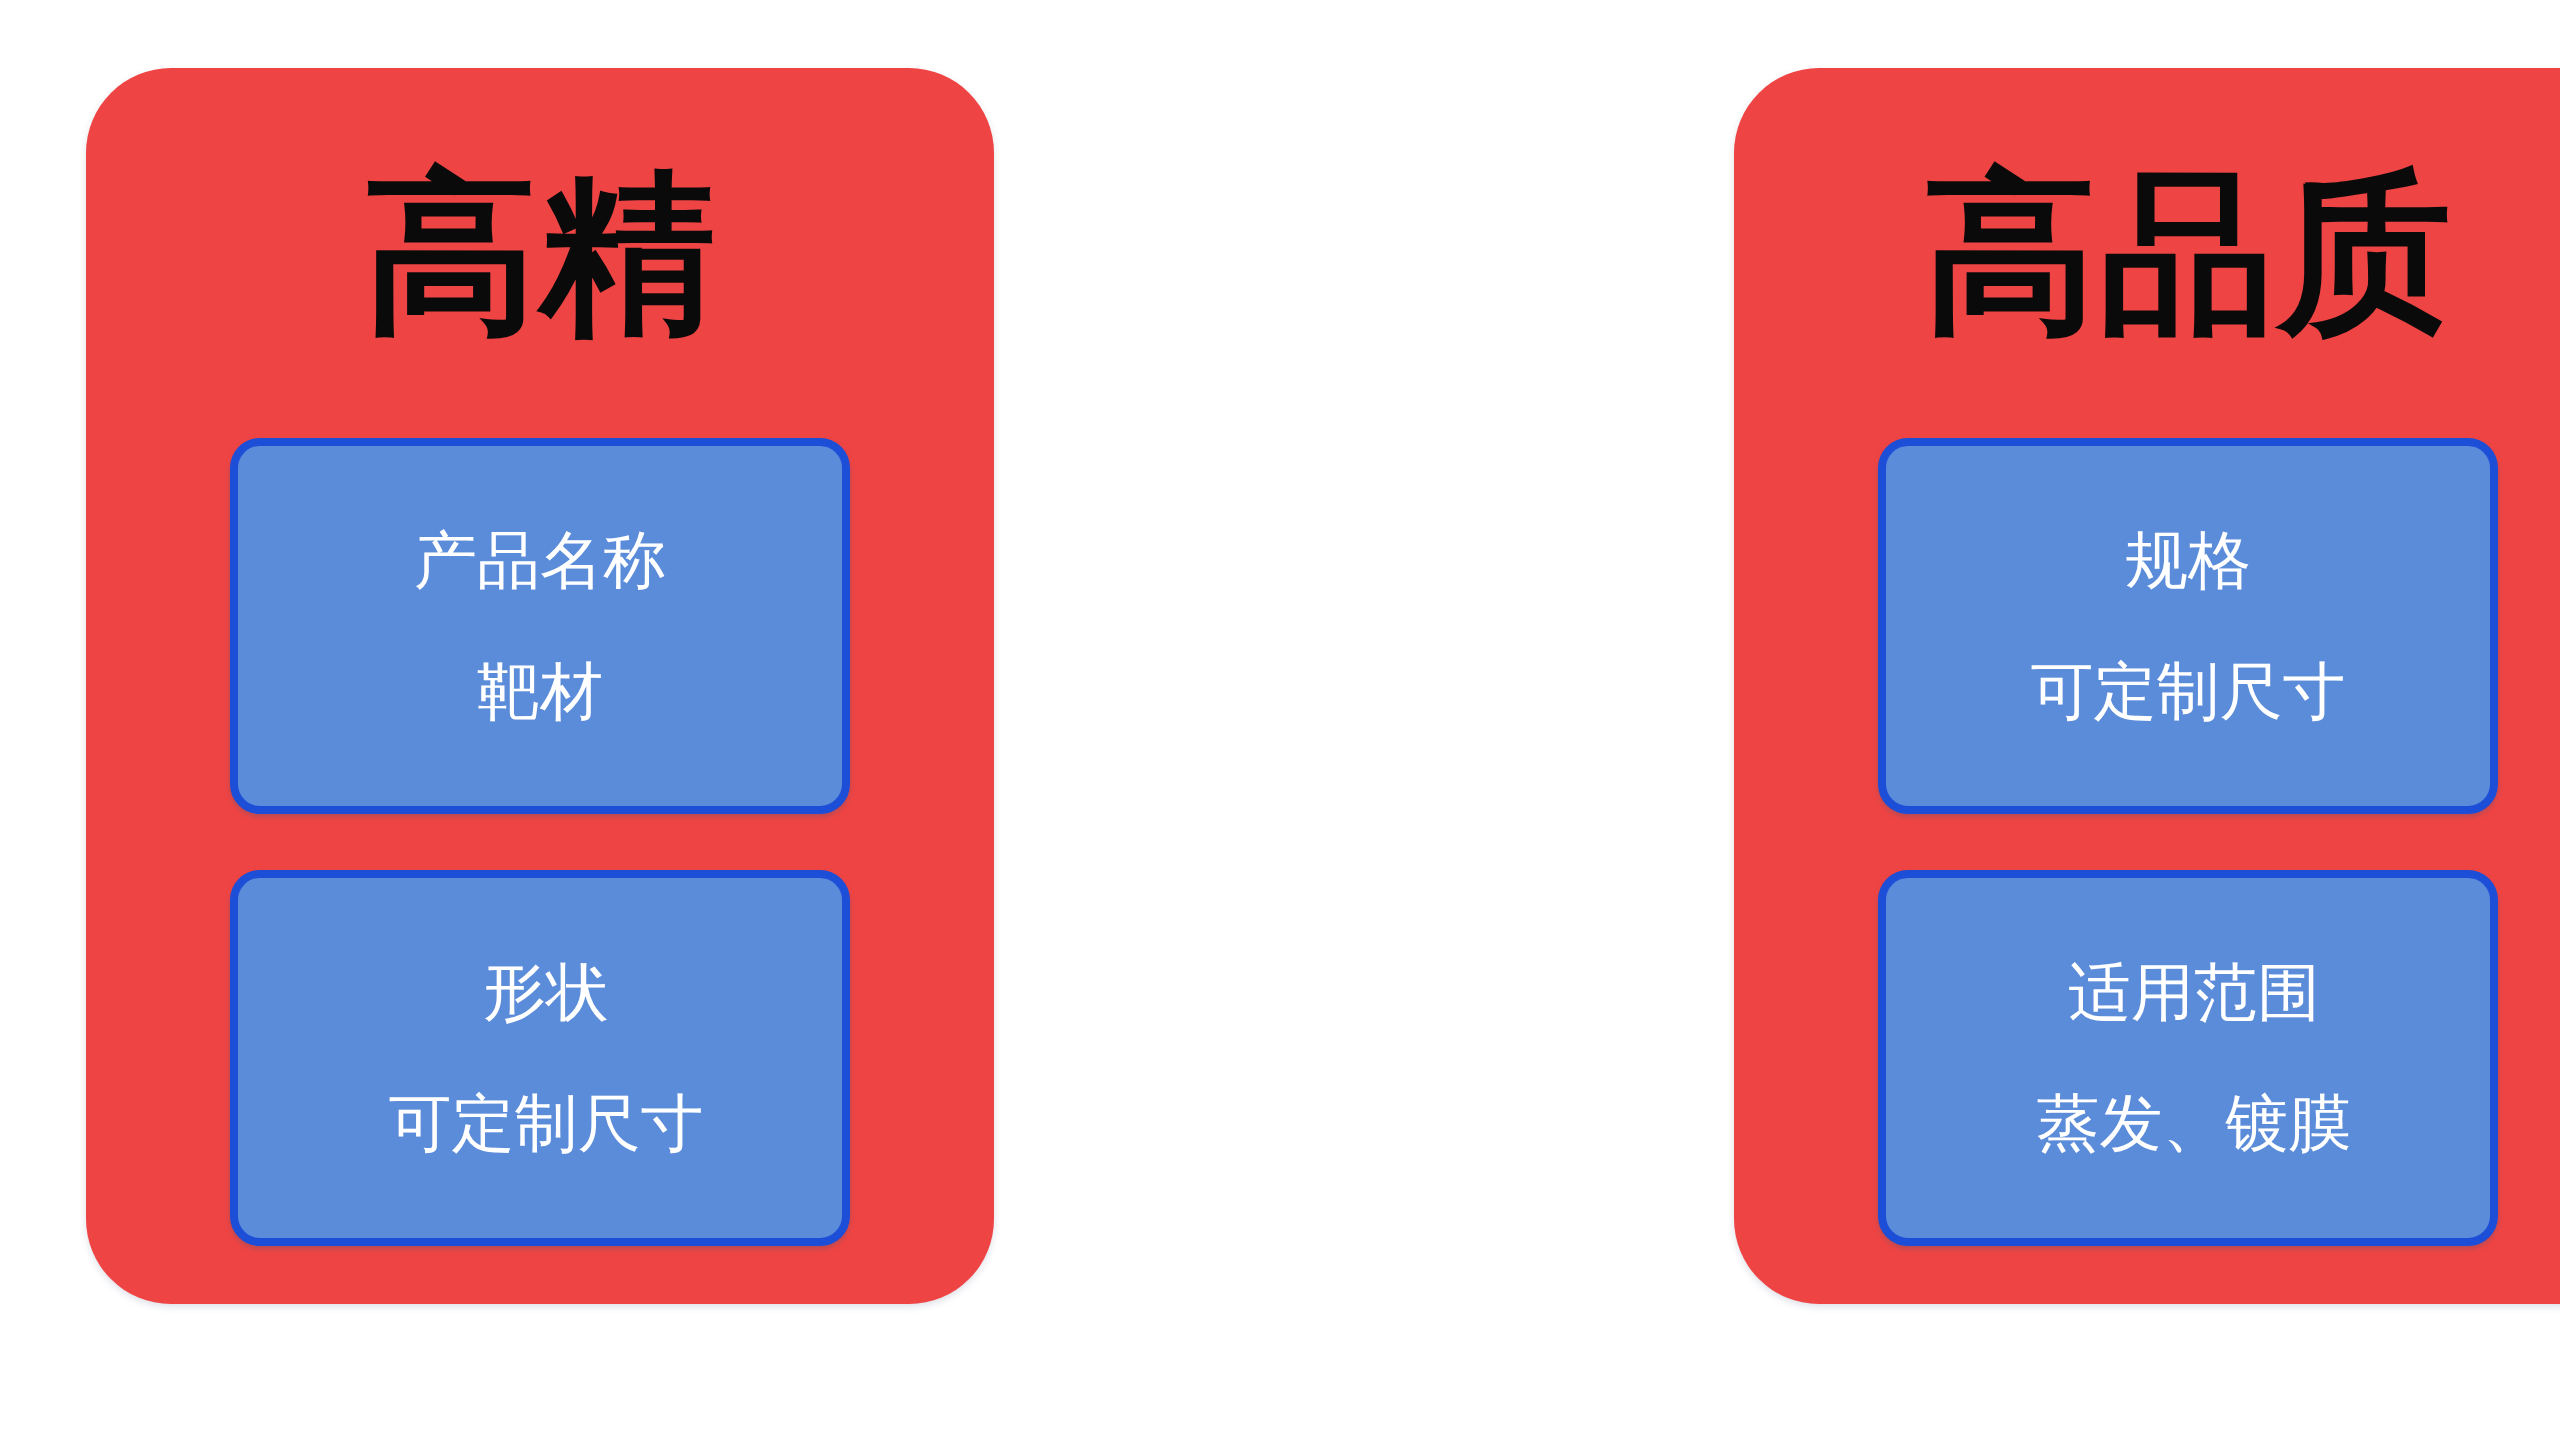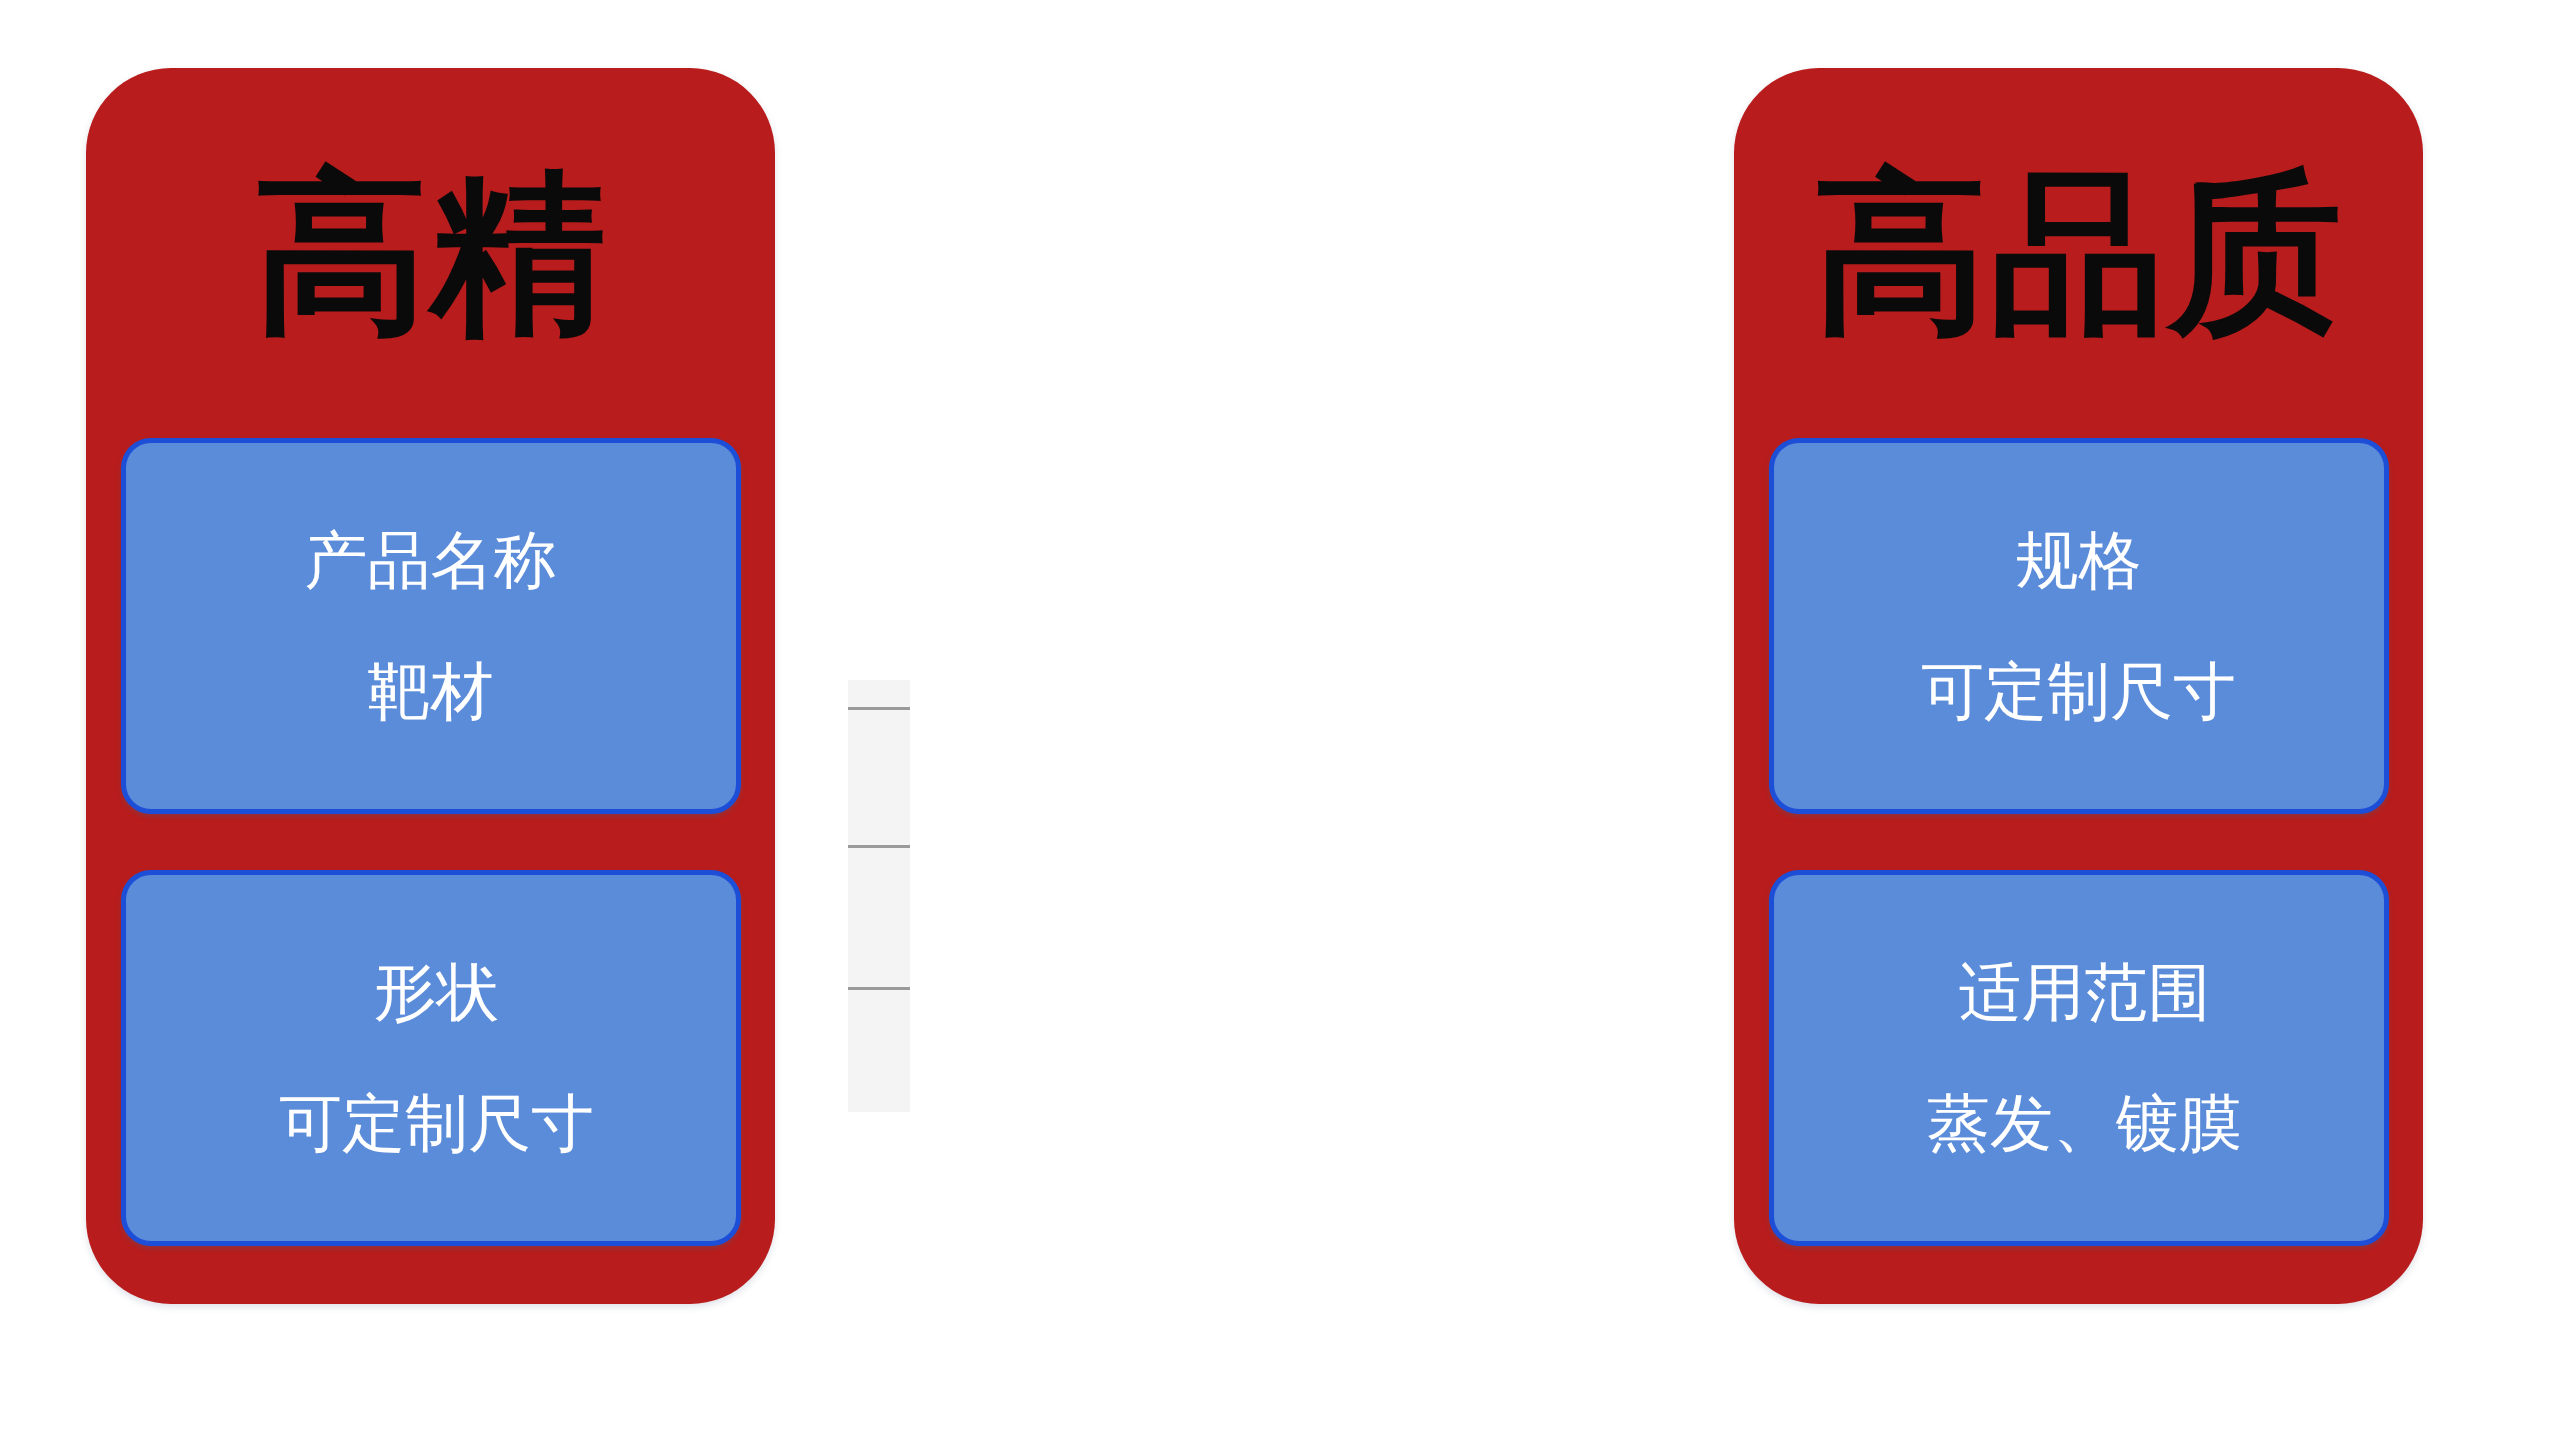--- a/index.html
+++ b/index.html
@@ -33,23 +33,23 @@
     height: 3px;
     background: #9a9a9a;
   }
   .row-line.l1 { top: 27px; }
   .row-line.l2 { top: 165px; }
   .row-line.l3 { top: 307px; }
 
   .panel {
     position: absolute;
     top: 68px;
-    width: 689px;
+    width: 908px;
     height: 1236px;
-    background: #b91c1c;
+    background: #ef4444;
     border-radius: 85px;
     z-index: 1;
     box-shadow: 0 3px 7px rgba(110,120,150,0.22);
   }
   .panel.c1 { left: 86px; }
   .panel.c2 { left: 908px; }
   .panel.c3 { left: 1734px; }
 
   .panel-title {
     height: 370px;
@@ -63,21 +63,21 @@
     line-height: 1;
     white-space: nowrap;
   }
 
   .card {
     width: 620px;
     height: 376px;
     margin: 0 auto;
     box-sizing: border-box;
     background: #5b8cd9;
-    border: 5px solid #1d4ed8;
+    border: 8px solid #1d4ed8;
     border-radius: 30px;
     display: flex;
     flex-direction: column;
     align-items: center;
     justify-content: center;
     gap: 68px;
     color: #ffffff;
     font-size: 63px;
     line-height: 1;
     text-align: center;

